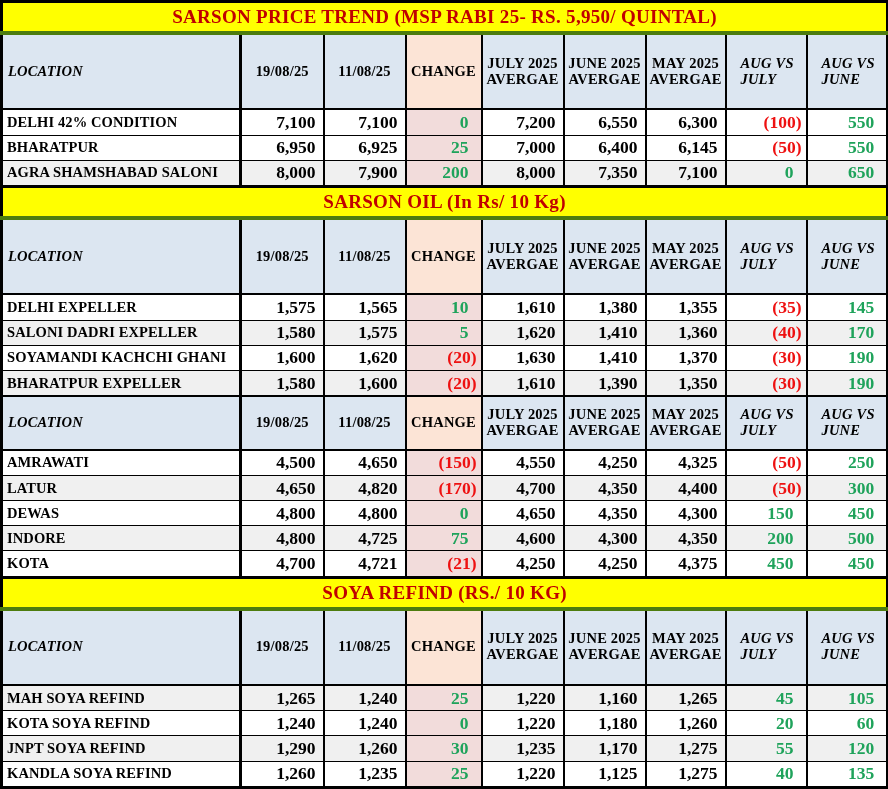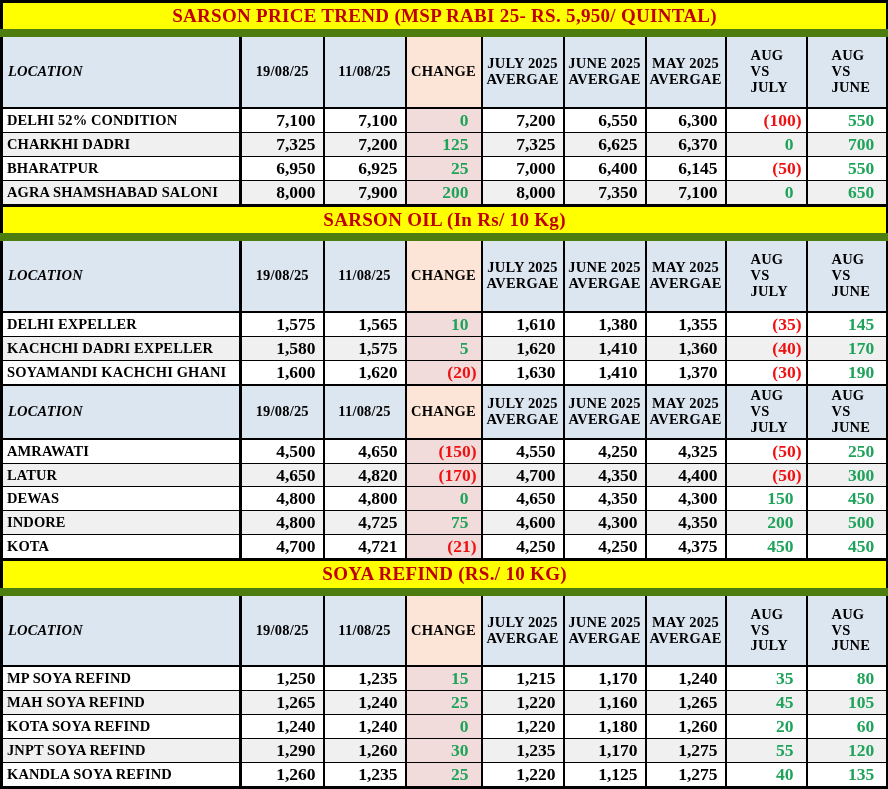--- a/index.html
+++ b/index.html
@@ -19,21 +19,21 @@
   
   tr.title-row td {
     background: var(--title-bg, #FFFF00);
     color: var(--title-text, #C00000);
     text-align: center;
     vertical-align: middle;
     font-size: 19px;
     letter-spacing: .3px;
     height: 24px;
     border-top: 3px solid #000;
-    border-bottom: 8px solid #4d7c0f;
+    border-bottom: 4px solid #4d7c0f;
     padding: 0;
     white-space: nowrap;
     overflow: hidden;
   }
 
   
   tr.header-row td {
     background: var(--header-bg, #DCE6F1);
     font-size: 14.5px;
     line-height: 1.1;
@@ -41,21 +41,21 @@
     vertical-align: middle;
     text-align: center;
     border: 2px solid #000;
     padding: 0 2px;
     letter-spacing: .2px;
     overflow: hidden;
   }
   tr.header-row.compact td { height: 45px; }
   tr.header-row td.c0 { text-align: left; padding-left: 5px; border-right-width: 3px; font-style: italic; }
   tr.header-row td.c3 { background: var(--change-header-bg, #FCE4D6); }
-  tr.header-row td.c7, tr.header-row td.c8 { text-align: left; padding-left: 24px; }
+  tr.header-row td.c7, tr.header-row td.c8 { text-align: left; padding-left: 14px; font-style: italic; }
 
   
   tr.data-row td {
     background: #ffffff;
     font-size: 17.5px;
     height: 21px;
     vertical-align: middle;
     text-align: right;
     padding: 0 7px 0 0;
     border: 2px solid #000;
@@ -102,40 +102,29 @@
         <td class="c1">19/08/25</td>
         <td class="c2">11/08/25</td>
         <td class="c3">CHANGE</td>
         <td class="c4">JULY 2025 AVERGAE</td>
         <td class="c5">JUNE 2025 AVERGAE</td>
         <td class="c6">MAY 2025 AVERGAE</td>
         <td class="c7">AUG VS JULY</td>
         <td class="c8">AUG VS JUNE</td>
       </tr>
       <tr class="data-row">
-        <td class="c0">DELHI 52% CONDITION</td>
+        <td class="c0">DELHI 42% CONDITION</td>
         <td class="c1">7,100</td>
         <td class="c2">7,100</td>
         <td class="c3 pos">0</td>
         <td class="c4">7,200</td>
         <td class="c5">6,550</td>
         <td class="c6">6,300</td>
         <td class="c7 neg">(100)</td>
         <td class="c8 pos">550</td>
-      </tr>
-      <tr class="data-row alt">
-        <td class="c0">CHARKHI DADRI</td>
-        <td class="c1">7,325</td>
-        <td class="c2">7,200</td>
-        <td class="c3 pos">125</td>
-        <td class="c4">7,325</td>
-        <td class="c5">6,625</td>
-        <td class="c6">6,370</td>
-        <td class="c7 pos">0</td>
-        <td class="c8 pos">700</td>
       </tr>
       <tr class="data-row">
         <td class="c0">BHARATPUR</td>
         <td class="c1">6,950</td>
         <td class="c2">6,925</td>
         <td class="c3 pos">25</td>
         <td class="c4">7,000</td>
         <td class="c5">6,400</td>
         <td class="c6">6,145</td>
         <td class="c7 neg">(50)</td>
@@ -171,38 +160,49 @@
         <td class="c1">1,575</td>
         <td class="c2">1,565</td>
         <td class="c3 pos">10</td>
         <td class="c4">1,610</td>
         <td class="c5">1,380</td>
         <td class="c6">1,355</td>
         <td class="c7 neg">(35)</td>
         <td class="c8 pos">145</td>
       </tr>
       <tr class="data-row alt">
-        <td class="c0">KACHCHI DADRI EXPELLER</td>
+        <td class="c0">SALONI DADRI EXPELLER</td>
         <td class="c1">1,580</td>
         <td class="c2">1,575</td>
         <td class="c3 pos">5</td>
         <td class="c4">1,620</td>
         <td class="c5">1,410</td>
         <td class="c6">1,360</td>
         <td class="c7 neg">(40)</td>
         <td class="c8 pos">170</td>
       </tr>
       <tr class="data-row">
         <td class="c0">SOYAMANDI KACHCHI GHANI</td>
         <td class="c1">1,600</td>
         <td class="c2">1,620</td>
         <td class="c3 neg">(20)</td>
         <td class="c4">1,630</td>
         <td class="c5">1,410</td>
         <td class="c6">1,370</td>
+        <td class="c7 neg">(30)</td>
+        <td class="c8 pos">190</td>
+      </tr>
+      <tr class="data-row alt">
+        <td class="c0">BHARATPUR EXPELLER</td>
+        <td class="c1">1,580</td>
+        <td class="c2">1,600</td>
+        <td class="c3 neg">(20)</td>
+        <td class="c4">1,610</td>
+        <td class="c5">1,390</td>
+        <td class="c6">1,350</td>
         <td class="c7 neg">(30)</td>
         <td class="c8 pos">190</td>
       </tr>
       <tr class="header-row compact">
         <td class="c0">LOCATION</td>
         <td class="c1">19/08/25</td>
         <td class="c2">11/08/25</td>
         <td class="c3">CHANGE</td>
         <td class="c4">JULY 2025 AVERGAE</td>
         <td class="c5">JUNE 2025 AVERGAE</td>
@@ -272,31 +272,20 @@
         <td class="c0">LOCATION</td>
         <td class="c1">19/08/25</td>
         <td class="c2">11/08/25</td>
         <td class="c3">CHANGE</td>
         <td class="c4">JULY 2025 AVERGAE</td>
         <td class="c5">JUNE 2025 AVERGAE</td>
         <td class="c6">MAY 2025 AVERGAE</td>
         <td class="c7">AUG VS JULY</td>
         <td class="c8">AUG VS JUNE</td>
       </tr>
-      <tr class="data-row">
-        <td class="c0">MP SOYA REFIND</td>
-        <td class="c1">1,250</td>
-        <td class="c2">1,235</td>
-        <td class="c3 pos">15</td>
-        <td class="c4">1,215</td>
-        <td class="c5">1,170</td>
-        <td class="c6">1,240</td>
-        <td class="c7 pos">35</td>
-        <td class="c8 pos">80</td>
-      </tr>
       <tr class="data-row alt">
         <td class="c0">MAH SOYA REFIND</td>
         <td class="c1">1,265</td>
         <td class="c2">1,240</td>
         <td class="c3 pos">25</td>
         <td class="c4">1,220</td>
         <td class="c5">1,160</td>
         <td class="c6">1,265</td>
         <td class="c7 pos">45</td>
         <td class="c8 pos">105</td>

